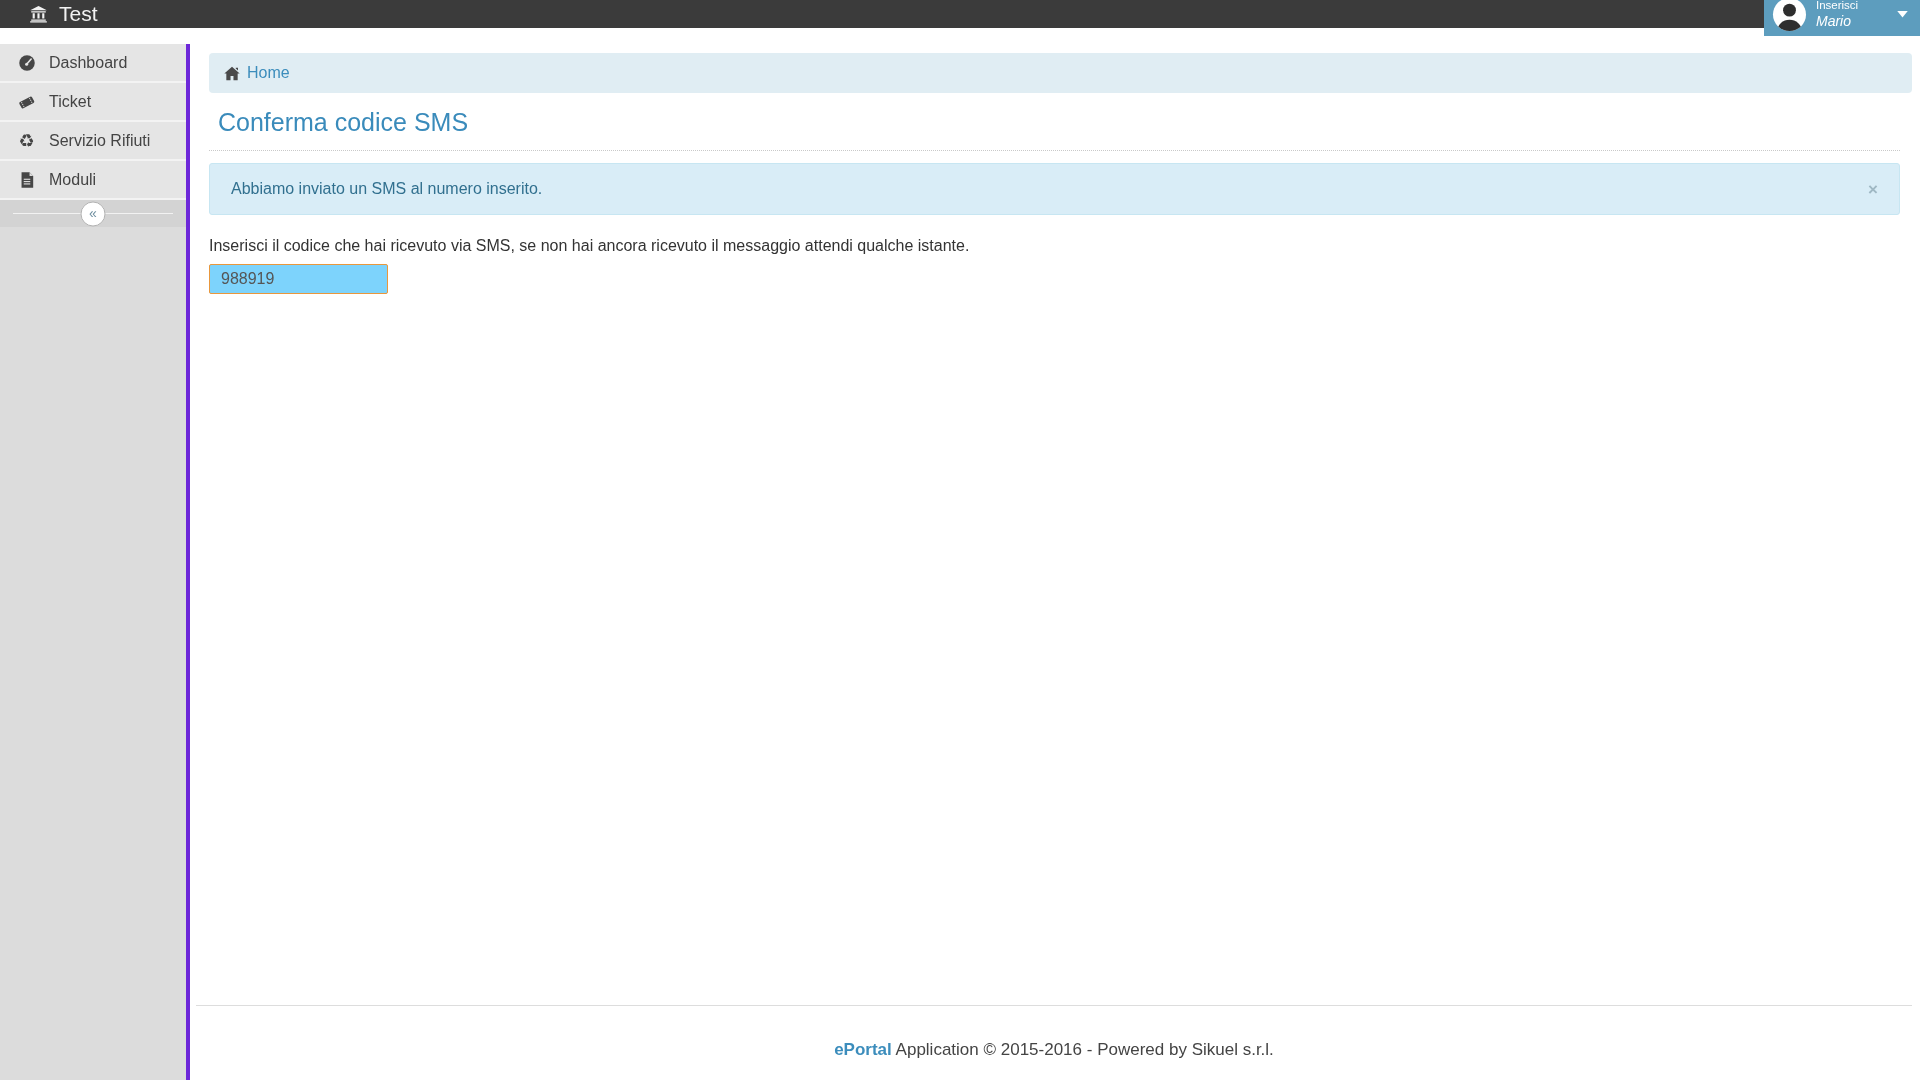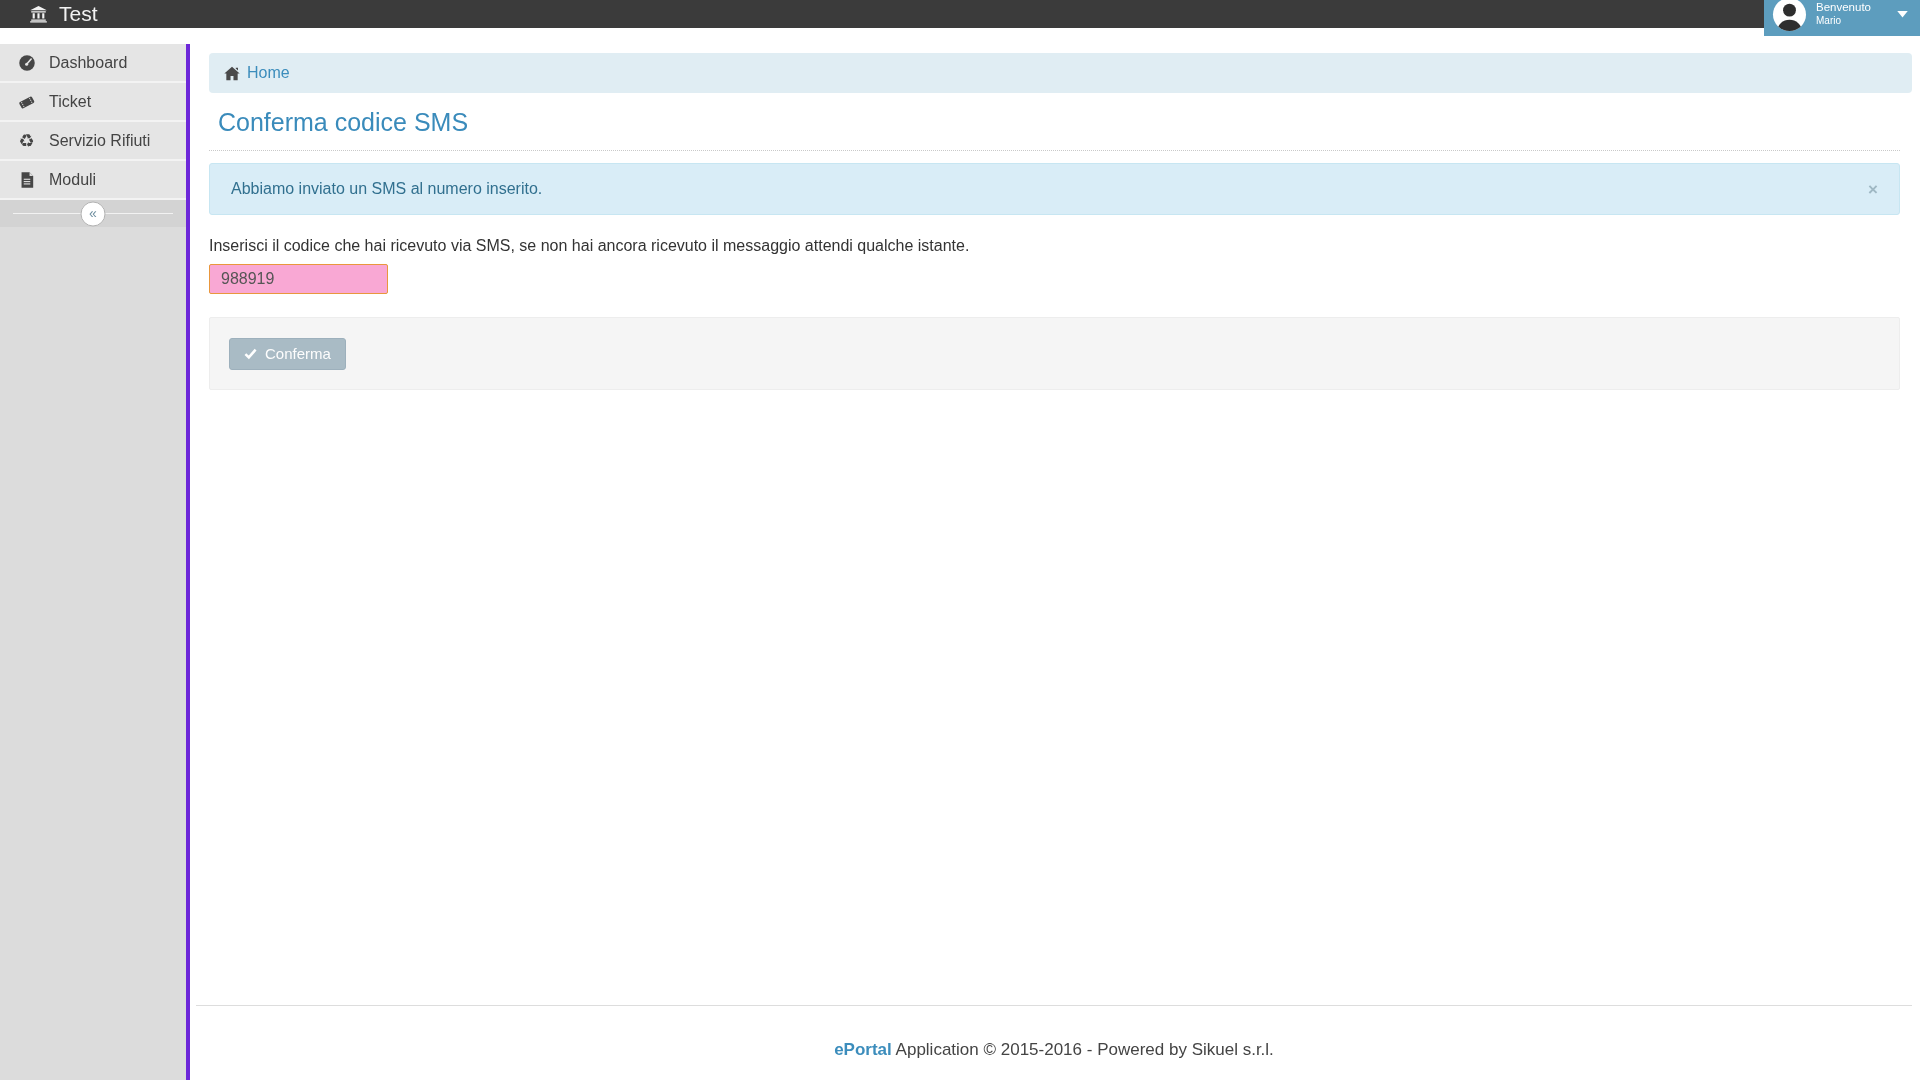--- a/index.html
+++ b/index.html
@@ -18,21 +18,21 @@
     display: flex; align-items: center; gap: 11px; padding-left: 29px;
     color: #f2f2f2; font-size: 21px; cursor: pointer;
   }
   .user-box {
     margin-left: auto; width: 156px; height: 44px; background: #5d9dbe;
     display: flex; align-items: center; gap: 9px; padding: 0 12px 0 8px;
     cursor: pointer;
   }
   .user-names { display: flex; flex-direction: column; color: #fff; line-height: 1.18; }
   .user-greeting { font-size: 11.5px; }
-  .user-name { font-size: 10px; }
+  .user-name { font-size: 14px; font-style: italic; }
   .caret { margin-left: auto; }
 
   
   .sidebar {
     position: absolute; left: 0; top: 44px; width: 190px; bottom: 0;
     background: #dcdcdc; border-right: 4px solid #6d28d9;
   }
   .nav-item {
     height: 39px; background: #e5e5e5; border-bottom: 2px solid #f3f3f3;
     display: flex; align-items: center; gap: 13px; padding-left: 17px;
@@ -69,21 +69,21 @@
     padding: 8px 21px; color: #31708f; font-size: 16px;
   }
   .alert-close {
     margin-left: auto; background: none; border: none; padding: 0;
     color: #9fb8c4; font-size: 17px; font-weight: bold; line-height: 1; cursor: pointer;
   }
   .instruction { margin: 22px 0 0 0; font-size: 16px; color: #333; }
   .code-input {
     margin-top: 9px; width: 179px; height: 30px; display: block;
     border: 1px solid #e9973c; border-radius: 2px; padding: 0 11px;
-    font-size: 16px; color: #555; outline: none; background: #f9a8d4;
+    font-size: 16px; color: #555; outline: none; background: #7dd3fc;
     font-family: "Liberation Sans", sans-serif;
   }
   .panel {
     margin-top: 23px; height: 73px; flex: 0 0 73px; background: #f5f5f5;
     border: 1px solid #ededed; border-radius: 2px;
     display: flex; align-items: center; padding-left: 19px;
   }
   .confirm-btn {
     height: 32px; background: #a9bbc5; border: 1px solid #9db0bc; border-radius: 3px;
     color: #fdfdfd; font-size: 15px; display: inline-flex; align-items: center; gap: 8px;
@@ -117,21 +117,21 @@
             </clipPath>
           </defs>
         <circle cx="18" cy="18" r="17" fill="#fff"></circle>
         <g clip-path="url(#avc)" fill="#2e2e2e">
           <circle cx="18" cy="13.5" r="6.6"></circle>
           <path d="M5.5 35 a12.5 11.5 0 0 1 25 0 Z"></path>
         </g>
       </svg>
     </span>
     <span class="user-names">
-      <span class="user-greeting">Benvenuto</span>
+      <span class="user-greeting">Inserisci</span>
       <span class="user-name">Mario</span>
     </span>
     <span class="caret" style="display:flex;">
       <svg width="11" height="7" viewBox="0 0 12 8">
           <path d="M0 0 h12 L6 7.5 Z" fill="#fff"></path>
         </svg>
     </span>
   </div>
 </div>
 
@@ -204,29 +204,19 @@
 
   <div class="alert">
     <span>Abbiamo inviato un SMS al numero inserito.</span>
     <button class="alert-close">×</button>
   </div>
 
   <p class="instruction">Inserisci il codice che hai ricevuto via SMS, se non hai ancora ricevuto il messaggio attendi qualche istante.</p>
 
   <input class="code-input" type="text" value="988919" style="">
 
-  <div class="panel">
-    <button class="confirm-btn">
-      <span style="display:flex;">
-        <svg width="13" height="13" viewBox="0 0 14 14">
-          <path d="M1.5 7.6 L5.2 11.2 L12.5 2.9" stroke="#fff" stroke-width="2.7" fill="none"></path>
-        </svg>
-      </span>
-      <span>Conferma</span>
-    </button>
-  </div>
 
   <div class="footer">
     <span class="footer-brand">ePortal</span>
     <span>Application © 2015-2016 - Powered by Sikuel s.r.l.</span>
   </div>
 
 </div>
 
 </body></html>

